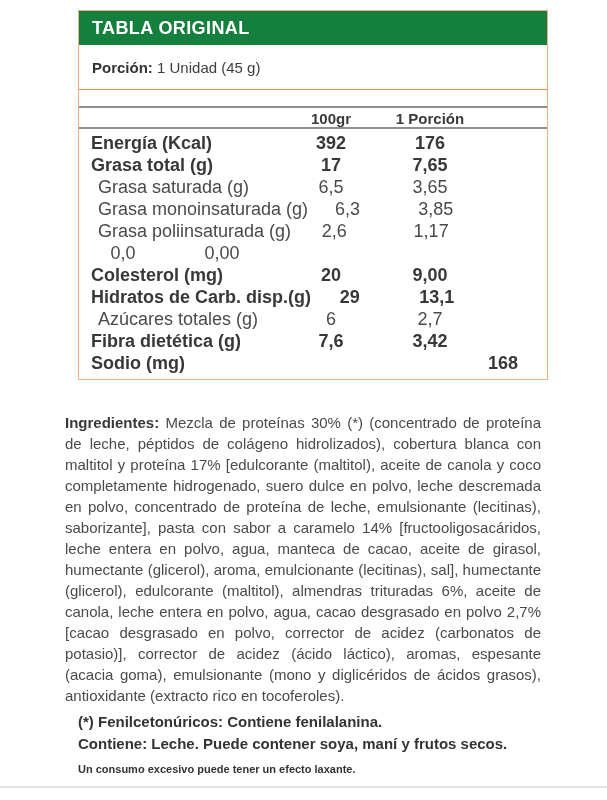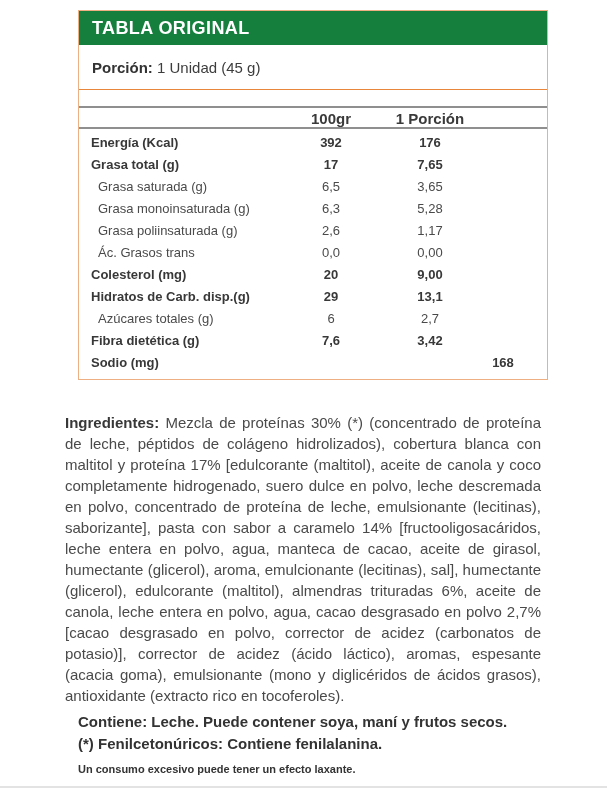--- a/index.html
+++ b/index.html
@@ -47,21 +47,21 @@
     align-items:flex-end;
     font-weight:bold;
     font-size:15px;
     color:#3a3a3a;
   }
   .trows{padding-top:3px;}
   .trow{
     display:flex;
     height:22px;
     line-height:22px;
-    font-size:13px;
+    font-size:18px;
     color:#4a4a4a;
   }
   .trow.bold{font-weight:bold;color:#383838;}
   .tlabel{flex:1;padding-left:12px;white-space:nowrap;}
   .trow.indent .tlabel{padding-left:19px;}
   .tv1{width:88px;text-align:center;}
   .tv2{width:110px;text-align:center;margin-right:62px;}
   .thead .tlabel{padding-left:12px;}
   
   .ingredients{
@@ -129,29 +129,28 @@
             <span class="tv2">7,65</span>
           </div>
           <div class="trow indent">
             <span class="tlabel">Grasa saturada (g)</span>
             <span class="tv1">6,5</span>
             <span class="tv2">3,65</span>
           </div>
           <div class="trow indent">
             <span class="tlabel">Grasa monoinsaturada (g)</span>
             <span class="tv1">6,3</span>
-            <span class="tv2">5,28</span>
+            <span class="tv2">3,85</span>
           </div>
           <div class="trow indent">
             <span class="tlabel">Grasa poliinsaturada (g)</span>
             <span class="tv1">2,6</span>
             <span class="tv2">1,17</span>
           </div>
           <div class="trow indent">
-            <span class="tlabel">Ác. Grasos trans</span>
             <span class="tv1">0,0</span>
             <span class="tv2">0,00</span>
           </div>
           <div class="trow bold">
             <span class="tlabel">Colesterol (mg)</span>
             <span class="tv1">20</span>
             <span class="tv2">9,00</span>
           </div>
           <div class="trow bold">
             <span class="tlabel">Hidratos de Carb. disp.(g)</span>
@@ -176,21 +175,21 @@
     </div>
 
   </div>
 
   <p class="ingredients">
     <b>Ingredientes:</b>
     <span>Mezcla de proteínas 30% (*) (concentrado de proteína de leche, péptidos de colágeno hidrolizados), cobertura blanca con maltitol y proteína 17% [edulcorante (maltitol), aceite de canola y coco completamente hidrogenado, suero dulce en polvo, leche descremada en polvo, concentrado de proteína de leche, emulsionante (lecitinas), saborizante], pasta con sabor a caramelo 14% [fructooligosacáridos, leche entera en polvo, agua, manteca de cacao, aceite de girasol, humectante (glicerol), aroma, emulcionante (lecitinas), sal], humectante (glicerol), edulcorante (maltitol), almendras trituradas 6%, aceite de canola, leche entera en polvo, agua, cacao desgrasado en polvo 2,7% [cacao desgrasado en polvo, corrector de acidez (carbonatos de potasio)], corrector de acidez (ácido láctico), aromas, espesante (acacia goma), emulsionante (mono y diglicéridos de ácidos grasos), antioxidante (extracto rico en tocoferoles).</span>
   </p>
 
   <div class="footnotes">
+    <div>(*) Fenilcetonúricos: Contiene fenilalanina.</div>
     <div>Contiene: Leche. Puede contener soya, maní y frutos secos.</div>
-    <div>(*) Fenilcetonúricos: Contiene fenilalanina.</div>
   </div>
 
   <div class="warning">Un consumo excesivo puede tener un efecto laxante.</div>
 
   <div class="bottom-divider"></div>
 
 </div>
 
 </body></html>

